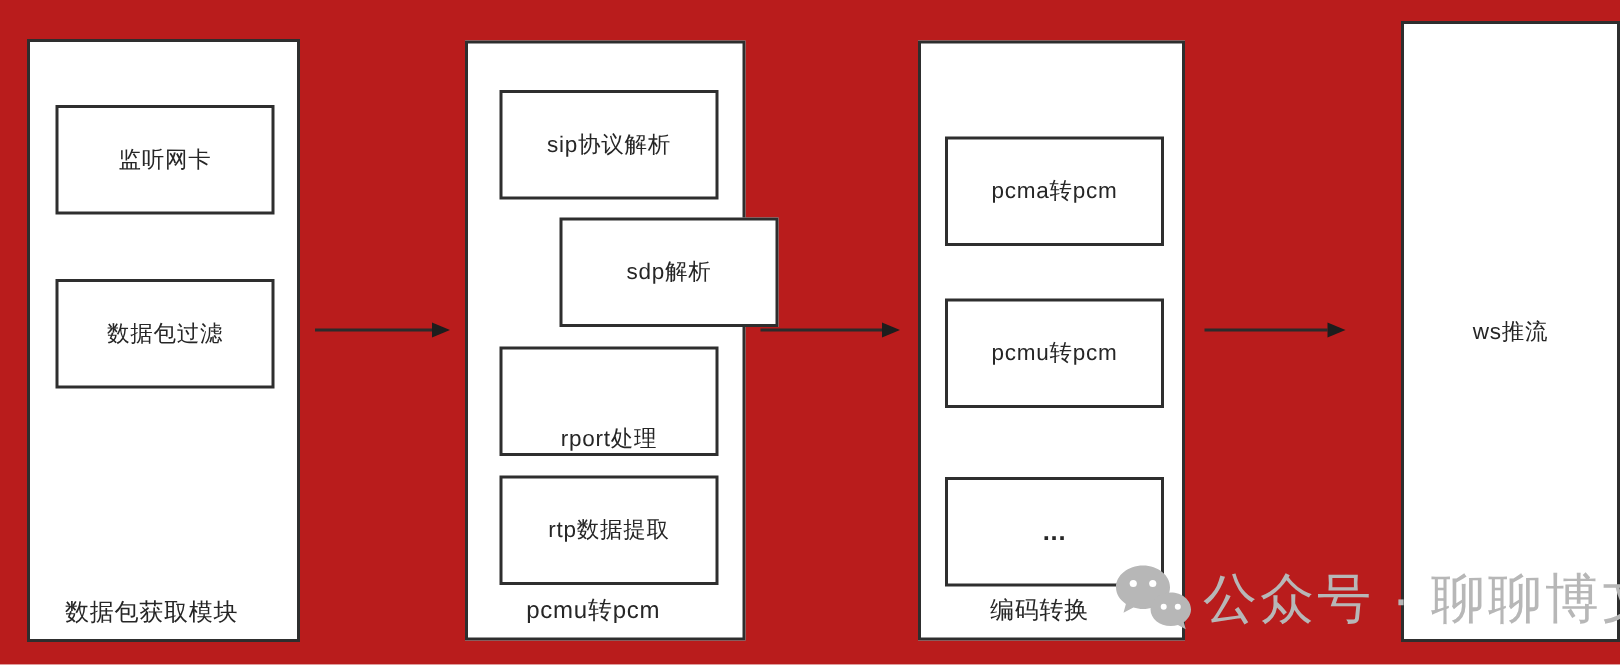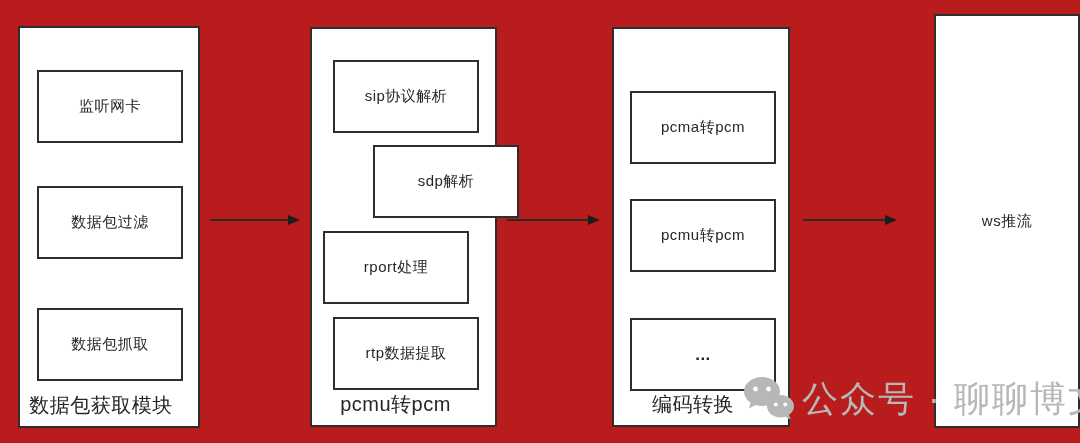--- a/index.html
+++ b/index.html
@@ -35,21 +35,21 @@
     font-size: 15px;
     color: #262626;
     letter-spacing: 0.5px;
   }
   .outer-label {
     position: absolute;
     left: 0;
     right: 16px;
     bottom: 7px;
     text-align: center;
-    font-size: 20px;
+    font-size: 16px;
     color: #262626;
     letter-spacing: 0.5px;
   }
   .center-label {
     position: absolute;
     left: 0;
     right: 0;
     top: 0;
     bottom: 0;
     display: flex;
@@ -101,39 +101,36 @@
 
 <div class="canvas">
 
   <div class="outer-box" style="left:18px; top:26px; width:182px; height:402px;">
     <div class="inner-box" style="left:17px; top:42px;">
       <span>监听网卡</span>
     </div>
     <div class="inner-box" style="left:17px; top:158px;">
       <span>数据包过滤</span>
     </div>
-    <div class="inner-box" style="left:17px; top:280px;">
-      <span>数据包抓取</span>
-    </div>
     <div class="outer-label">数据包获取模块</div>
   </div>
 
   <div class="arrow" style="left:210px; width:90px;">
     <div class="arrow-line"></div>
     <div class="arrow-head"></div>
   </div>
 
   <div class="outer-box" style="left:310px; top:27px; width:187px; height:400px;">
     <div class="inner-box" style="left:21px; top:31px;">
       <span>sip协议解析</span>
     </div>
     <div class="inner-box" style="left:21px; top:116px;margin-left:40px;">
       <span>sdp解析</span>
     </div>
-    <div class="inner-box" style="left:11px; top:202px;">
+    <div class="inner-box" style="left:21px; top:202px;align-items:flex-end;">
       <span>rport处理</span>
     </div>
     <div class="inner-box" style="left:21px; top:288px;">
       <span>rtp数据提取</span>
     </div>
     <div class="outer-label">pcmu转pcm</div>
   </div>
 
   <div class="arrow" style="left:507px; width:93px;">
     <div class="arrow-line"></div>

